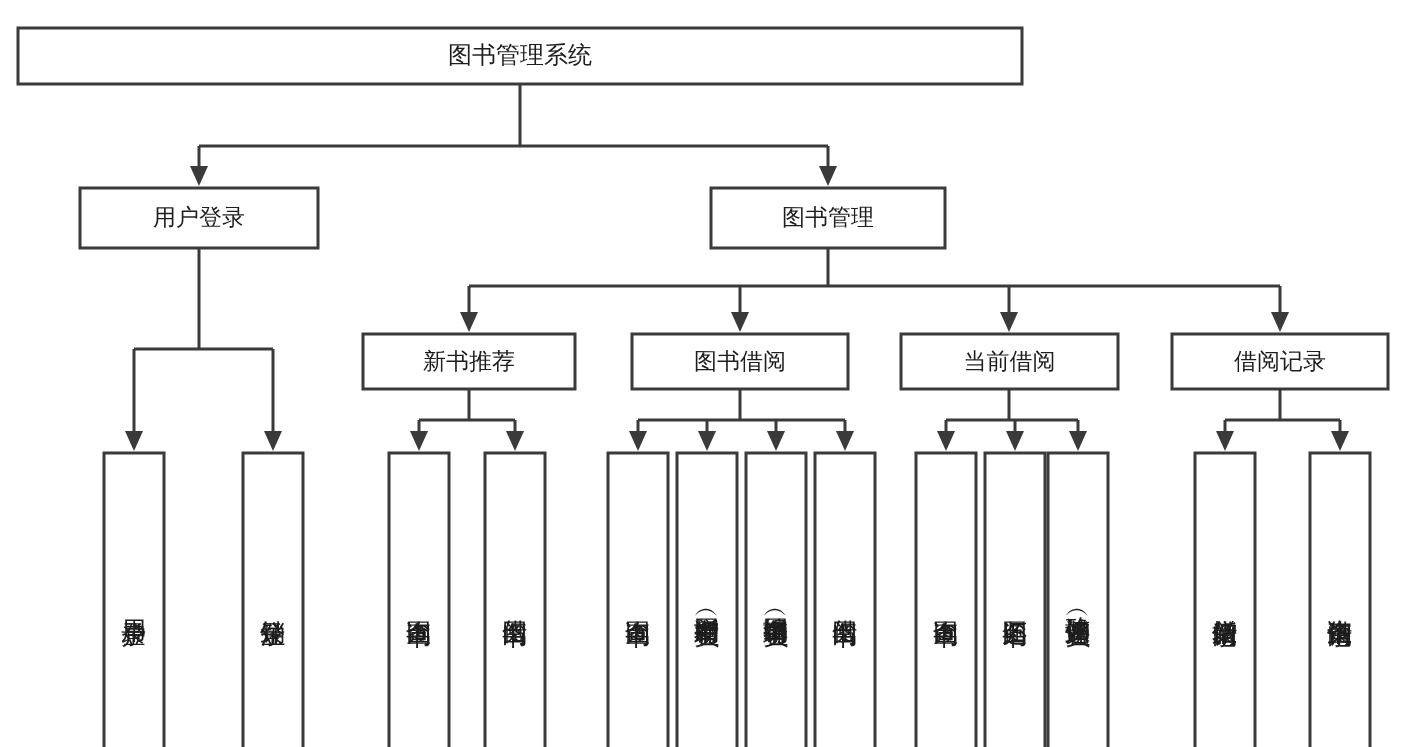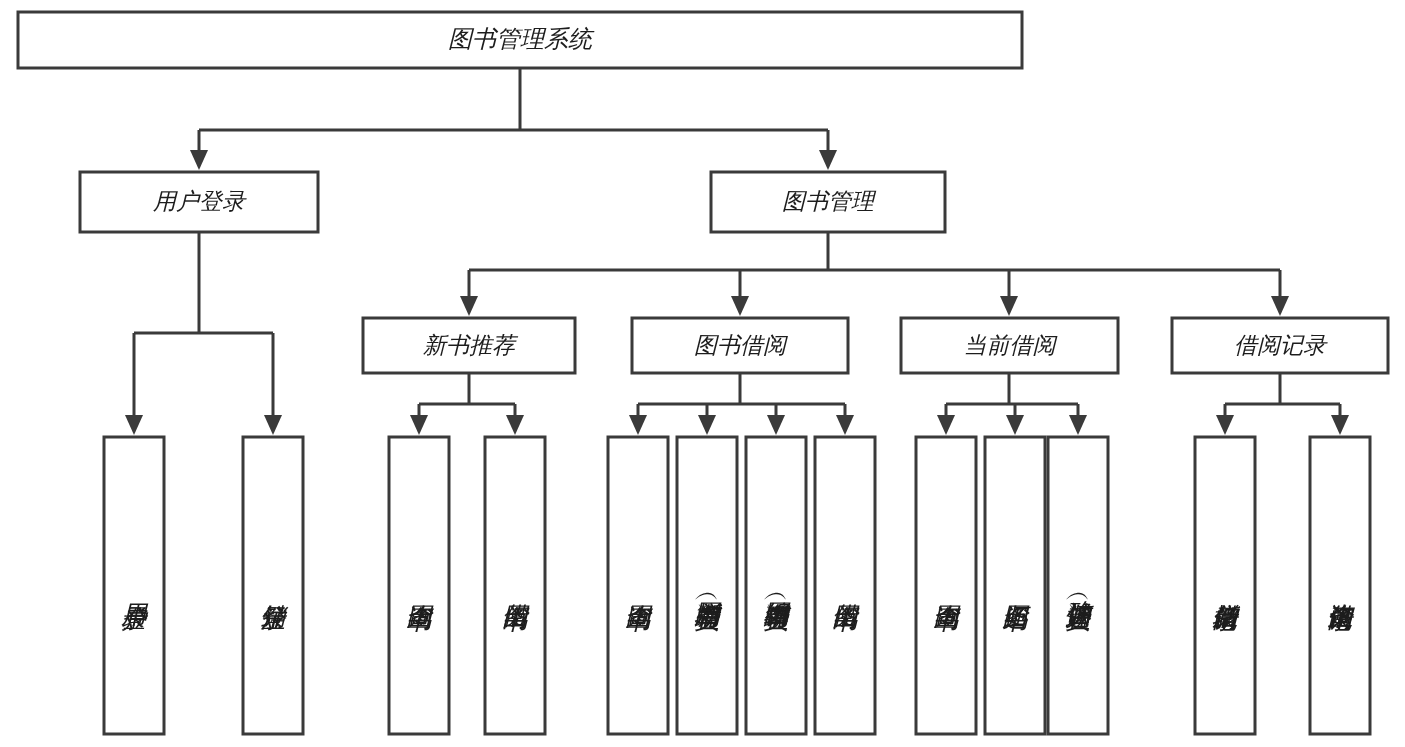--- a/index.html
+++ b/index.html
@@ -10,24 +10,23 @@
   body {
     width: 1405px;
     height: 747px;
     font-family: "Liberation Sans", "DejaVu Sans", sans-serif;
     overflow: hidden;
     position: relative;
   }
   #diagram-root {
     position: absolute;
     left: 0;
-    top: 0;
+    top: 16px;
     width: 1405px;
     height: 604px;
-    font-style: italic;
   }
   svg#flow {
     display: block;
     width: 1405px;
     height: 747px;
   }
   .nodebox {
     fill: #ffffff;
     stroke: #3a3a3a;
     stroke-width: 3;

